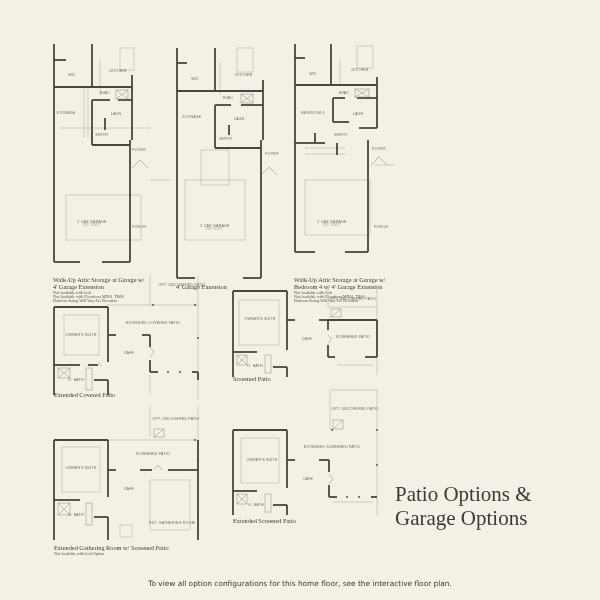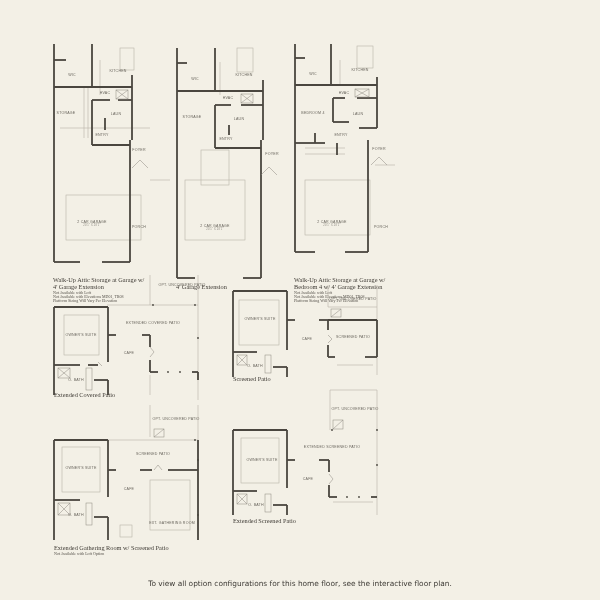--- a/index.html
+++ b/index.html
@@ -346,15 +346,17 @@
   </svg>
   <span class="lbl" style="left:130px;top:17px;">OPT. UNCOVERED PATIO</span>
   <span class="lbl" style="left:107px;top:55px;">EXTENDED SCREENED PATIO</span>
   <span class="lbl" style="left:37px;top:68px;">OWNER'S SUITE</span>
   <span class="lbl" style="left:83px;top:87px;">CAFE</span>
   <span class="lbl" style="left:31px;top:113px;">O. BATH</span>
   <div class="cap" style="left:8px;top:128px;width:100px;">Extended Screened Patio</div>
 </div>
 
 <div class="title">
+  <div>Patio Options &amp;</div>
+  <div>Garage Options</div>
 </div>
 
 <div class="footer">To view all option configurations for this home floor, see the interactive floor plan.</div>
 
 </body></html>

